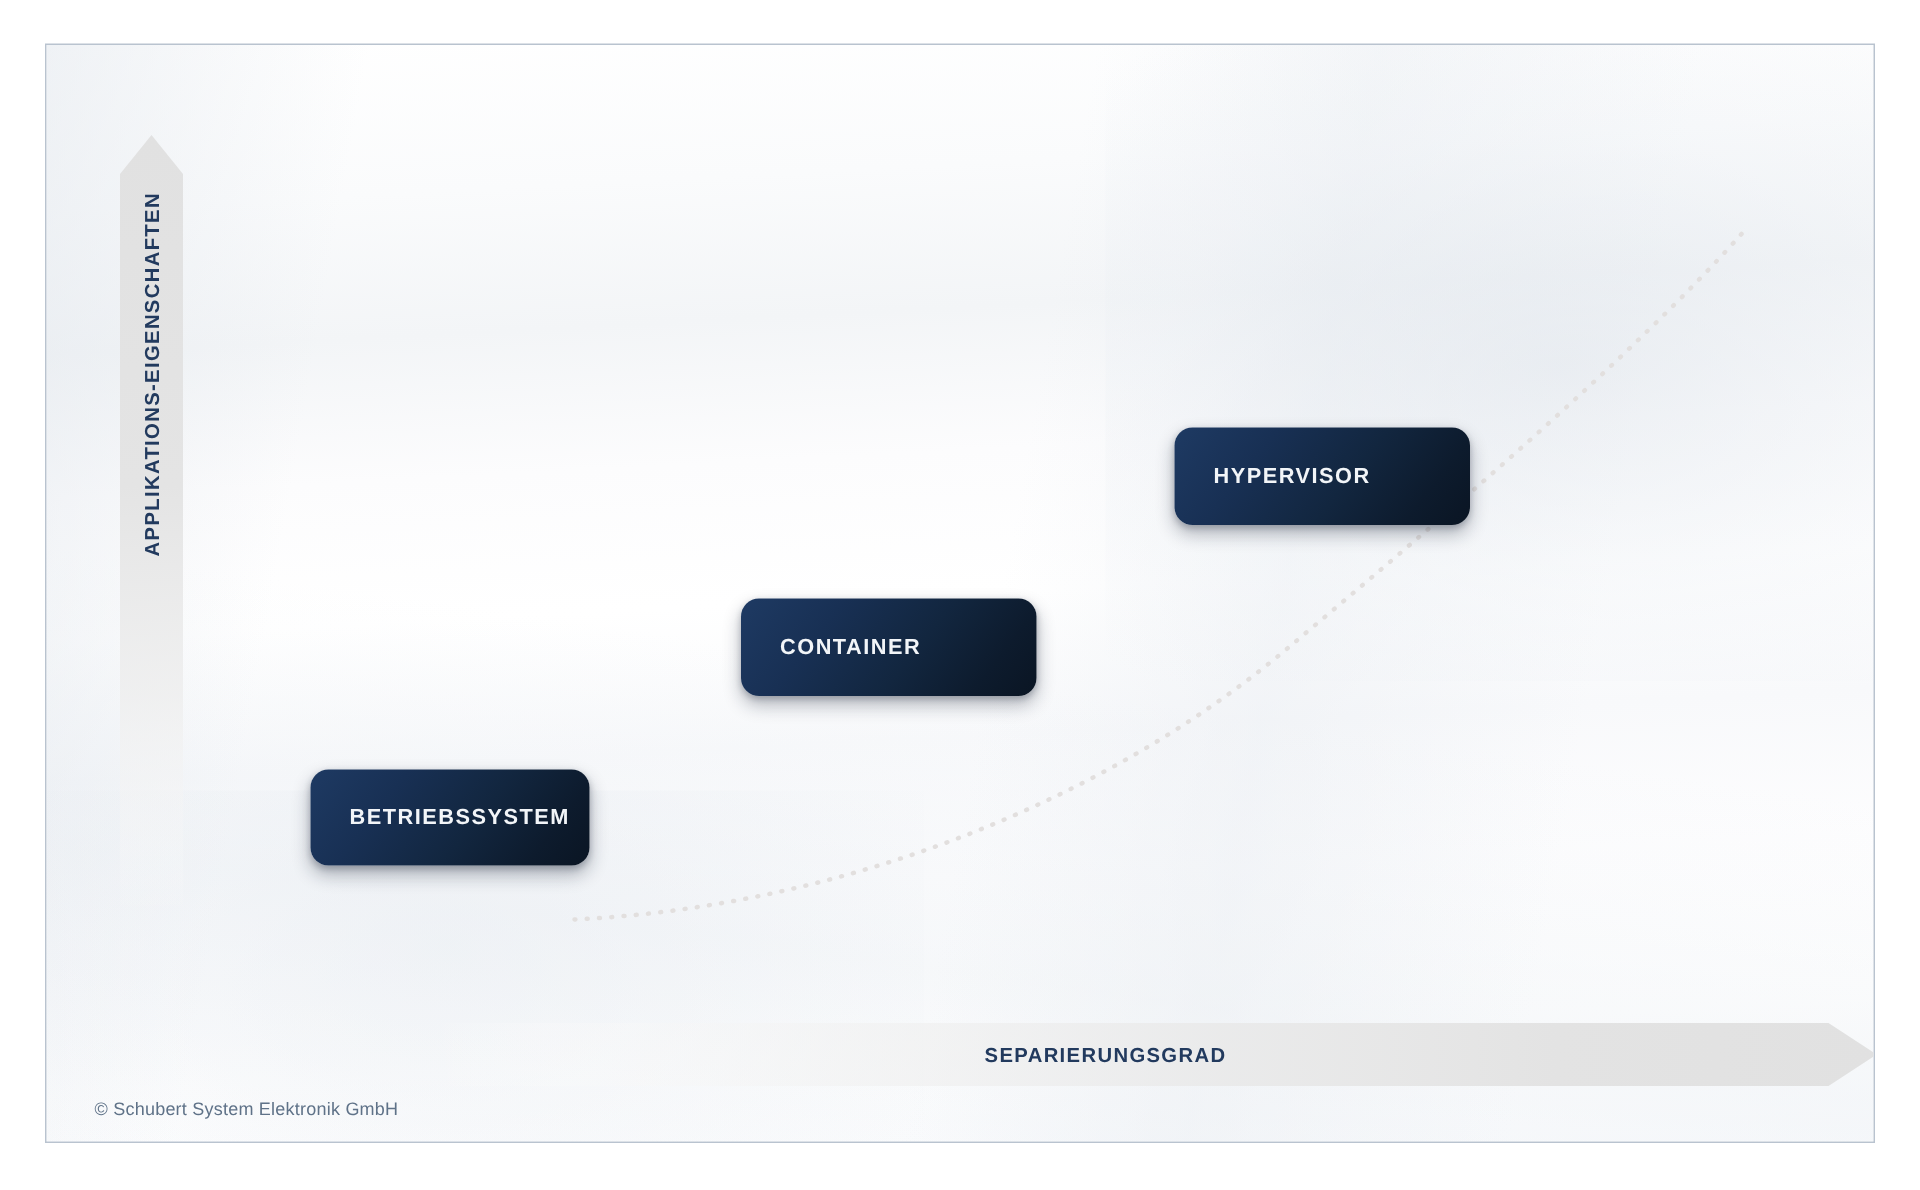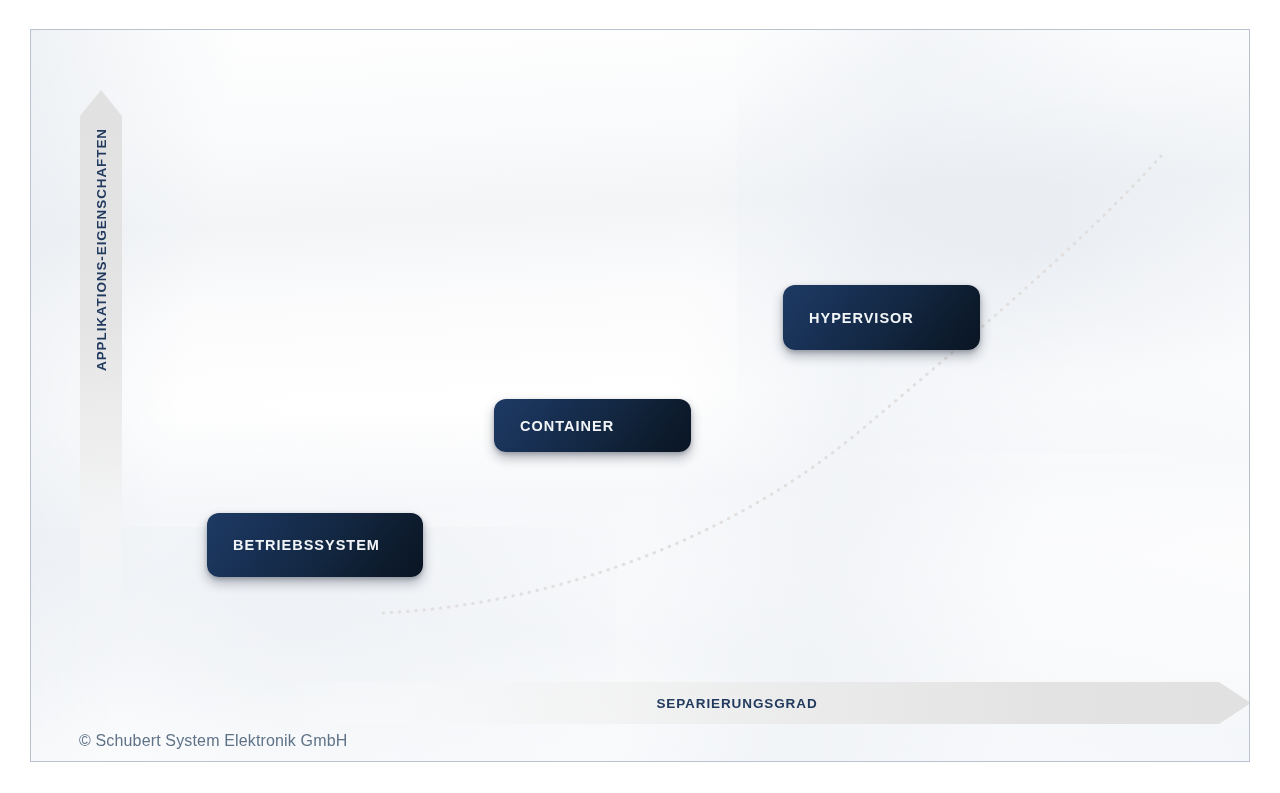--- a/index.html
+++ b/index.html
@@ -176,43 +176,43 @@
     color: #f2f5f8;
     font-size: 14.5px;
     font-weight: bold;
     letter-spacing: 1.0px;
     white-space: nowrap;
   }
 
   #box-betriebssystem {
     left: 176px;   
     top: 483px;    
-    width: 216px;
+    width: 186px;
     height: 64px;
   }
   #box-container {
     left: 463px;   
     top: 369px;    
     width: 197px;
-    height: 53px;
+    height: 65px;
     text-align: center;
   }
   #box-hypervisor {
     left: 752px;   
     top: 255px;    
     width: 197px;
     height: 65px;
   }
 
   
   #copyright {
     position: absolute;
-    left: 48px;    
+    left: 32px;    
     top: 702px;    
-    font-size: 16px;
+    font-size: 12px;
     color: #5f7288;
     letter-spacing: 0.15px;
     white-space: nowrap;
   }
 </style>
 </head>
 <body>
 
 <div id="slide-root">
 

